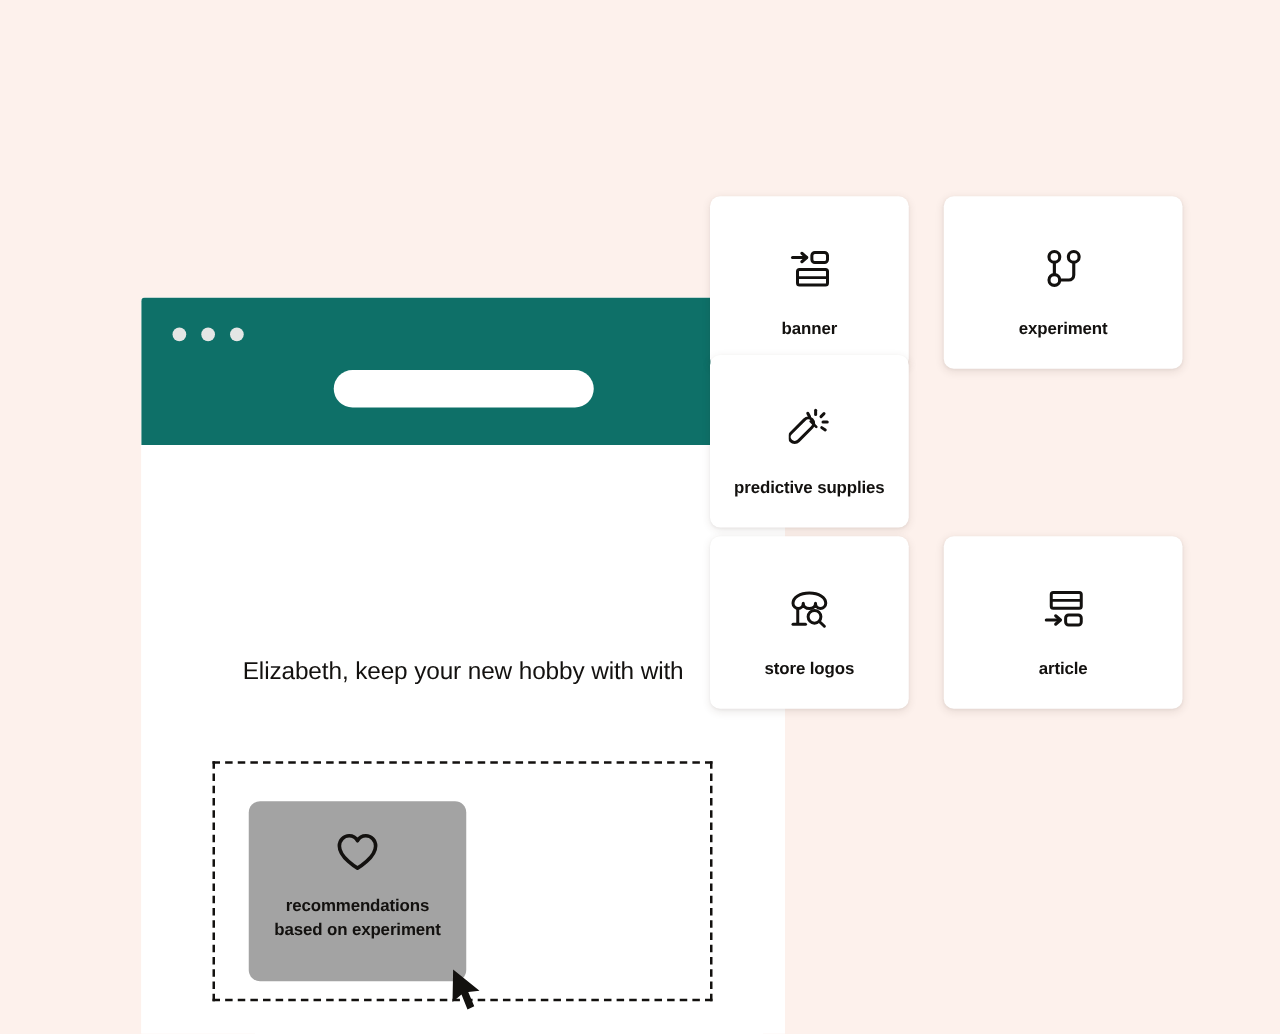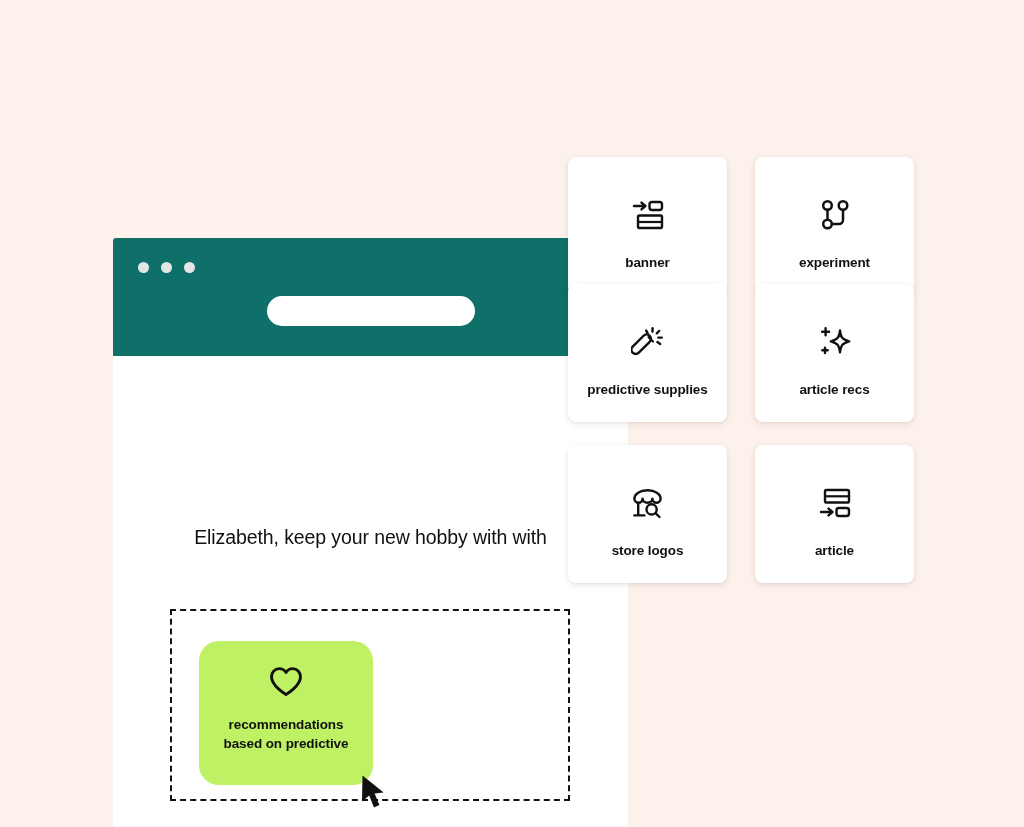--- a/index.html
+++ b/index.html
@@ -88,22 +88,22 @@
     border: 2px dashed #13110f;
     box-sizing: border-box;
   }
 
   #module-card {
     position: absolute;
     left: 27px;
     top: 30px;
     width: 174px;
     height: 144px;
-    background: #bef264;
-    border-radius: 20px;
+    background: #a3a3a3;
+    border-radius: 9px;
     box-sizing: border-box;
   }
 
   #module-card .card-icon {
     position: absolute;
     left: 0;
     top: 25px;
     width: 100%;
     display: flex;
     justify-content: center;
@@ -142,24 +142,24 @@
   .palette-card {
     position: absolute;
     width: 159px;
     height: 138px;
     background: #ffffff;
     border-radius: 8px;
     box-shadow: 0 2px 7px rgba(60, 40, 30, 0.10),
                 0 1px 2px rgba(60, 40, 30, 0.05);
   }
   .palette-card.col-left  { left: 0; }
-  .palette-card.col-right { left: 187px; }
+  .palette-card.col-right { left: 187px; padding-left: 32px; }
   .palette-card.row-1 { top: 0; margin-top: 33px; }
   .palette-card.row-2 { top: 160px; }
-  .palette-card.row-3 { top: 321px; }
+  .palette-card.row-3 { top: 305px; }
 
   .palette-icon {
     position: absolute;
     left: 0;
     top: 38px;
     width: 100%;
     display: flex;
     justify-content: center;
     align-items: center;
     height: 40px;
@@ -202,21 +202,21 @@
     <div id="dropzone">
 
       <div id="module-card">
         <div class="card-icon">
           <svg width="34" height="31" viewBox="0 0 34 31" fill="none" aria-hidden="true">
             <path d="M17 28.5C17 28.5 2.5 20.2 2.5 10.8C2.5 6.2 6.0 2.6 10.3 2.6C13.2 2.6 15.7 4.2 17 6.6C18.3 4.2 20.8 2.6 23.7 2.6C28.0 2.6 31.5 6.2 31.5 10.8C31.5 20.2 17 28.5 17 28.5Z" stroke="#13110f" stroke-width="2.9" stroke-linejoin="round" stroke-linecap="round"></path>
           </svg>
         </div>
         <div class="card-text">
           <span>recommendations</span><br>
-          <span>based on predictive</span>
+          <span>based on experiment</span>
         </div>
 
         <div id="drag-cursor">
           <svg width="30" height="36" viewBox="0 0 30 36" aria-hidden="true">
             <path d="M3.5 1.5 L3.0 27.5 L10.2 21.6 L15.0 33.5 L20.4 31.0 L15.6 19.6 L24.6 18.6 Z" fill="#13110f"></path>
           </svg>
         </div>
       </div>
 
     </div>
@@ -260,30 +260,20 @@
         <path d="M21.5 3.2 L21.5 6.6" stroke="#13110f" stroke-width="2.4" stroke-linecap="round"></path>
         <path d="M28.2 5.9 L25.8 8.3" stroke="#13110f" stroke-width="2.4" stroke-linecap="round"></path>
         <path d="M30.8 12.6 L27.4 12.6" stroke="#13110f" stroke-width="2.4" stroke-linecap="round"></path>
         <path d="M29.2 19.0 L26.4 17.1" stroke="#13110f" stroke-width="2.4" stroke-linecap="round"></path>
         <path d="M15.2 5.6 L16.7 8.4" stroke="#13110f" stroke-width="2.4" stroke-linecap="round"></path>
       </svg>
     </div>
     <div class="palette-label">predictive supplies</div>
   </div>
 
-  <div class="palette-card col-right row-2">
-    <div class="palette-icon">
-      <svg width="34" height="34" viewBox="0 0 34 34" fill="none" aria-hidden="true">
-        <path d="M22 5.5 C22.9 12.9 24.6 14.6 31.2 16.4 C24.6 18.2 22.9 19.9 22 27.3 C21.1 19.9 19.4 18.2 12.8 16.4 C19.4 14.6 21.1 12.9 22 5.5 Z" stroke="#13110f" stroke-width="2.4" stroke-linejoin="round"></path>
-        <path d="M7.6 3.3 V10.3 M4.1 6.8 H11.1" stroke="#13110f" stroke-width="2.4" stroke-linecap="round"></path>
-        <path d="M7.0 22.6 V28.0 M4.3 25.3 H9.7" stroke="#13110f" stroke-width="2.4" stroke-linecap="round"></path>
-      </svg>
-    </div>
-    <div class="palette-label">article recs</div>
-  </div>
 
   <div class="palette-card col-left row-3">
     <div class="palette-icon">
       <svg width="36" height="34" viewBox="0 0 36 34" fill="none" aria-hidden="true">
         <path d="M4.4 12.6 C4.4 8.0 9.9 4.3 17.5 4.3 C25.1 4.3 30.6 8.0 30.6 12.6 C30.6 15.0 28.5 16.8 26.4 16.8 C24.3 16.8 22.4 15.0 22.4 12.6 C22.4 15.0 20.4 16.8 17.5 16.8 C14.6 16.8 12.6 15.0 12.6 12.6 C12.6 15.0 10.7 16.8 8.6 16.8 C6.5 16.8 4.4 15.0 4.4 12.6 Z" stroke="#13110f" stroke-width="2.4" stroke-linejoin="round"></path>
         <path d="M8.2 17.4 V28.3" stroke="#13110f" stroke-width="2.4" stroke-linecap="round"></path>
         <path d="M4.4 29.4 H14.4" stroke="#13110f" stroke-width="2.4" stroke-linecap="round"></path>
         <circle cx="21.6" cy="23.4" r="5.1" stroke="#13110f" stroke-width="2.4"></circle>
         <path d="M25.5 27.2 L29.5 31.0" stroke="#13110f" stroke-width="2.4" stroke-linecap="round"></path>
       </svg>

